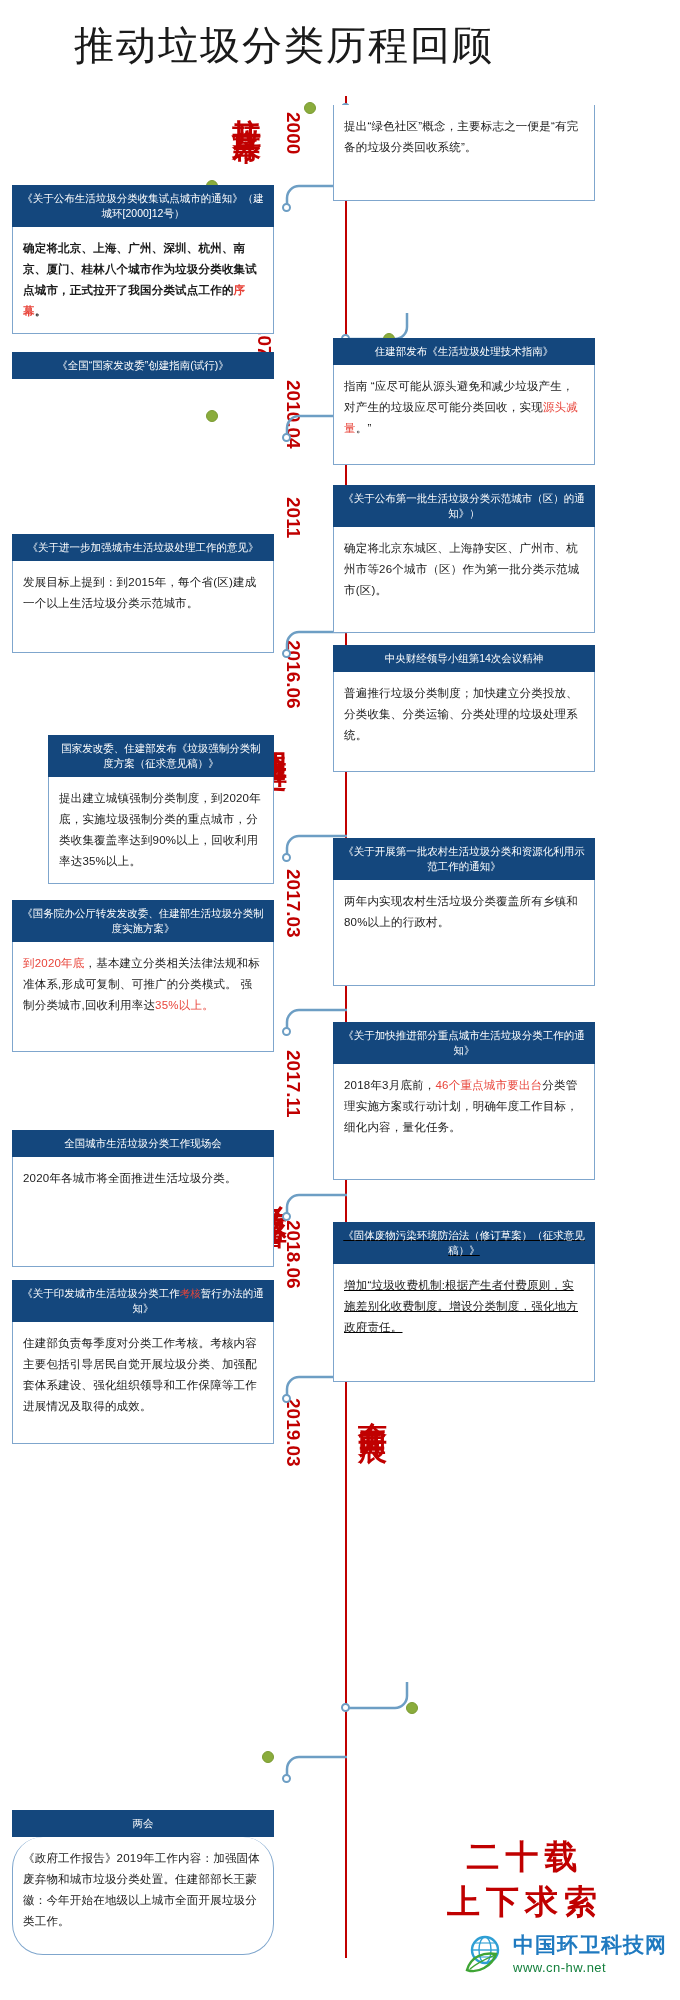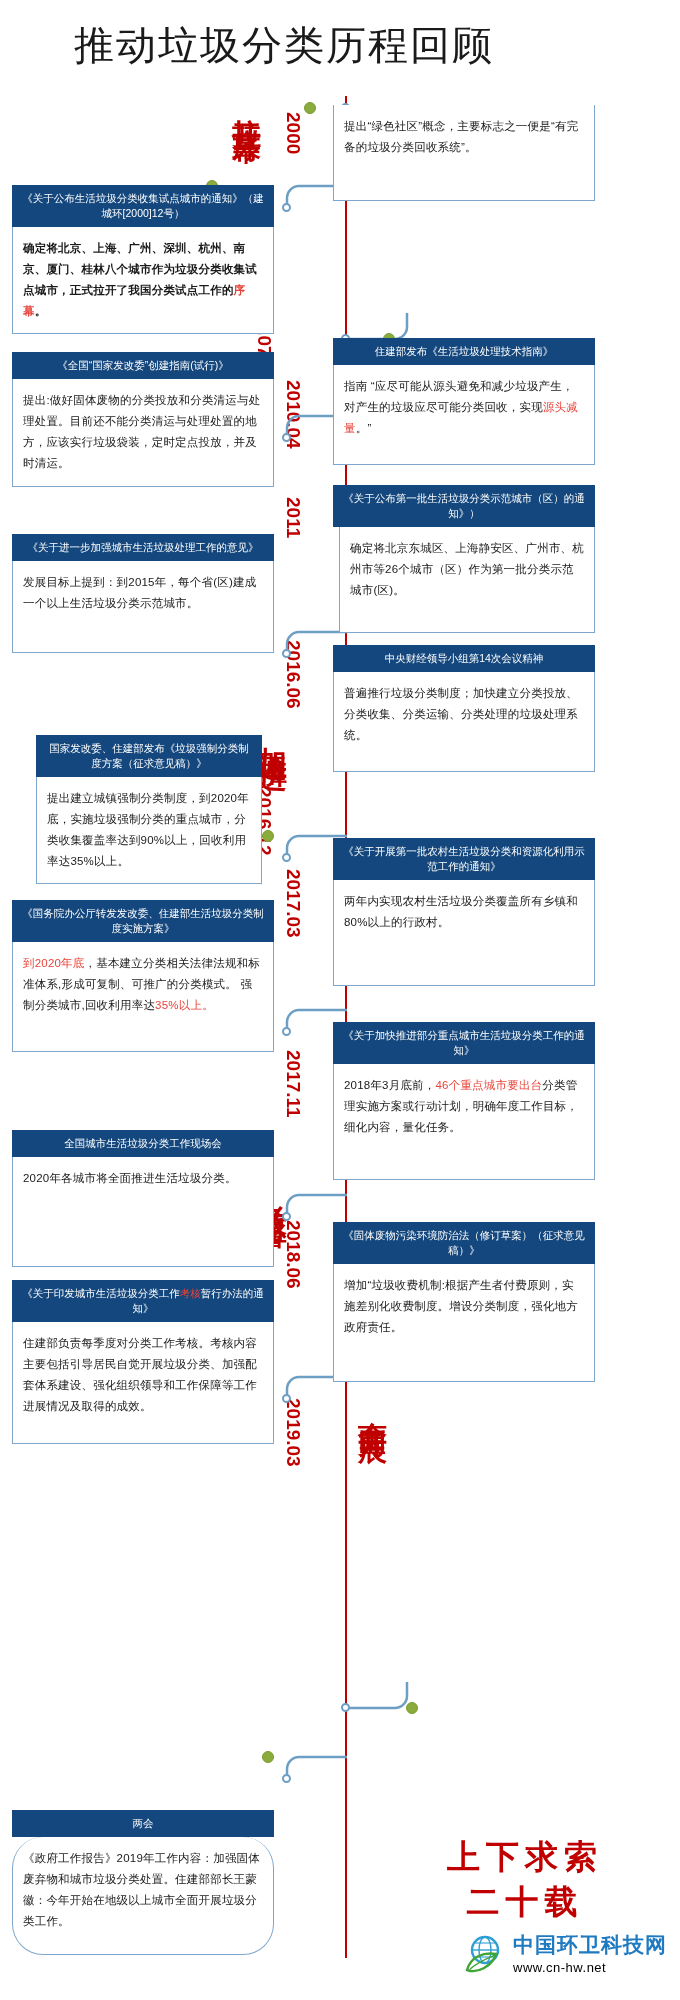--- a/index.html
+++ b/index.html
@@ -77,21 +77,21 @@
     line-height: 1.35; letter-spacing: 6px;
   }
   
   #logo { position: absolute; left: 462px; top: 1930px; display: flex; align-items: center; }
   #logo .mark { width: 46px; height: 46px; position: relative; }
   #logo .txt { margin-left: 5px; }
   #logo .brand {
     font-family: "Liberation Serif","DejaVu Serif",serif;
     font-size: 21px; font-weight: bold; color: #1f7ac0; letter-spacing: 1px;
   }
-  #logo .url { font-size: 13px; color: #000000; letter-spacing: .5px; margin-top:1px; }
+  #logo .url { font-size: 13px; color: #15803d; letter-spacing: .5px; margin-top:1px; }
 </style>
 </head>
 <body>
 
 <div id="page-title">推动垃圾分类历程回顾</div>
 
 <div id="axis"></div>
 
 <div class="phase" style="left:232px; top:96px; height:200px;">拉开序幕</div>
 <div class="phase" style="left:258px; top:723px; height:200px;">加速推进</div>
@@ -251,39 +251,38 @@
   <div class="bd" style="min-height:104px;font-weight:bold;"><span>确定将北京、上海、广州、深圳、杭州、南京、厦门、桂林八个城市作为垃圾分类收集试点城市，正式拉开了我国分类试点工作的</span><span class="em">序幕</span><span>。</span></div>
 </div>
 
 <div class="card" style="left:333px; top:338px;">
   <div class="hd">住建部发布《生活垃圾处理技术指南》</div>
   <div class="bd" style="min-height:100px;"><span>指南 “应尽可能从源头避免和减少垃圾产生，对产生的垃圾应尽可能分类回收，实现</span><span class="em">源头减量</span><span>。”</span></div>
 </div>
 
 <div class="card" style="left:12px; top:352px;">
   <div class="hd">《全国“国家发改委”创建指南(试行)》</div>
-  <div class="bd" style="min-height:108px;">提出:做好固体废物的分类投放和分类清运与处理处置。目前还不能分类清运与处理处置的地方，应该实行垃圾袋装，定时定点投放，并及时清运。</div>
 </div>
 
 <div class="card" style="left:333px; top:485px;">
   <div class="hd">《关于公布第一批生活垃圾分类示范城市（区）的通知》）</div>
-  <div class="bd" style="min-height:106px;margin-left:6px;">确定将北京东城区、上海静安区、广州市、杭州市等26个城市（区）作为第一批分类示范城市(区)。</div>
+  <div class="bd" style="min-height:106px;">确定将北京东城区、上海静安区、广州市、杭州市等26个城市（区）作为第一批分类示范城市(区)。</div>
 </div>
 
 <div class="card" style="left:12px; top:534px;">
   <div class="hd">《关于进一步加强城市生活垃圾处理工作的意见》</div>
   <div class="bd" style="min-height:92px;">发展目标上提到：到2015年，每个省(区)建成一个以上生活垃圾分类示范城市。</div>
 </div>
 
 <div class="card" style="left:333px; top:645px;">
   <div class="hd">中央财经领导小组第14次会议精神</div>
   <div class="bd" style="min-height:100px;">普遍推行垃圾分类制度；加快建立分类投放、分类收集、分类运输、分类处理的垃圾处理系统。</div>
 </div>
 
-<div class="card" style="left:0; top:735px;padding-left:36px;">
+<div class="card" style="left:12px; top:735px;padding-left:36px;">
   <div class="hd">国家发改委、住建部发布《垃圾强制分类制度方案（征求意见稿）》</div>
   <div class="bd" style="min-height:102px;">提出建立城镇强制分类制度，到2020年底，实施垃圾强制分类的重点城市，分类收集覆盖率达到90%以上，回收利用率达35%以上。</div>
 </div>
 
 <div class="card" style="left:333px; top:838px;">
   <div class="hd">《关于开展第一批农村生活垃圾分类和资源化利用示范工作的通知》</div>
   <div class="bd" style="min-height:106px;">两年内实现农村生活垃圾分类覆盖所有乡镇和80%以上的行政村。</div>
 </div>
 
 <div class="card" style="left:12px; top:900px;">
@@ -294,38 +293,38 @@
 <div class="card" style="left:333px; top:1022px;">
   <div class="hd">《关于加快推进部分重点城市生活垃圾分类工作的通知》</div>
   <div class="bd" style="min-height:116px;"><span>2018年3月底前，</span><span class="em">46个重点城市要出台</span><span>分类管理实施方案或行动计划，明确年度工作目标，细化内容，量化任务。</span></div>
 </div>
 
 <div class="card" style="left:12px; top:1130px;">
   <div class="hd">全国城市生活垃圾分类工作现场会</div>
   <div class="bd" style="min-height:110px;">2020年各城市将全面推进生活垃圾分类。</div>
 </div>
 
-<div class="card" style="left:333px; top:1222px;">
+<div class="card" style="left:333px; top:1222px;text-decoration:underline;">
   <div class="hd">《固体废物污染环境防治法（修订草案）（征求意见稿）》</div>
   <div class="bd" style="min-height:118px;">增加“垃圾收费机制:根据产生者付费原则，实施差别化收费制度。增设分类制度，强化地方政府责任。</div>
 </div>
 
 <div class="card" style="left:12px; top:1280px;">
   <div class="hd"><span>《关于印发城市生活垃圾分类工作</span><span class="em">考核</span><span>暂行办法的通知》</span></div>
   <div class="bd" style="min-height:122px;">住建部负责每季度对分类工作考核。考核内容主要包括引导居民自觉开展垃圾分类、加强配套体系建设、强化组织领导和工作保障等工作进展情况及取得的成效。</div>
 </div>
 
 <div class="card" style="left:12px; top:1810px;">
   <div class="hd">两会</div>
   <div class="bd" style="min-height:118px;border-radius:31px;">《政府工作报告》2019年工作内容：加强固体废弃物和城市垃圾分类处置。住建部部长王蒙徽：今年开始在地级以上城市全面开展垃圾分类工作。</div>
 </div>
 
 <div id="slogan">
+  <div>二十载</div>
   <div>上下求索</div>
-  <div>二十载</div>
 </div>
 
 <div id="logo">
   <div class="mark">
     <svg width="46" height="46" viewBox="0 0 46 46">
       <circle cx="23" cy="20" r="13" fill="none" stroke="#2f9fd4" stroke-width="2.4"></circle>
       <ellipse cx="23" cy="20" rx="6" ry="13" fill="none" stroke="#2f9fd4" stroke-width="1.4"></ellipse>
       <line x1="10" y1="20" x2="36" y2="20" stroke="#2f9fd4" stroke-width="1.4"></line>
       <line x1="12" y1="13" x2="34" y2="13" stroke="#2f9fd4" stroke-width="1.1"></line>
       <line x1="12" y1="27" x2="34" y2="27" stroke="#2f9fd4" stroke-width="1.1"></line>

